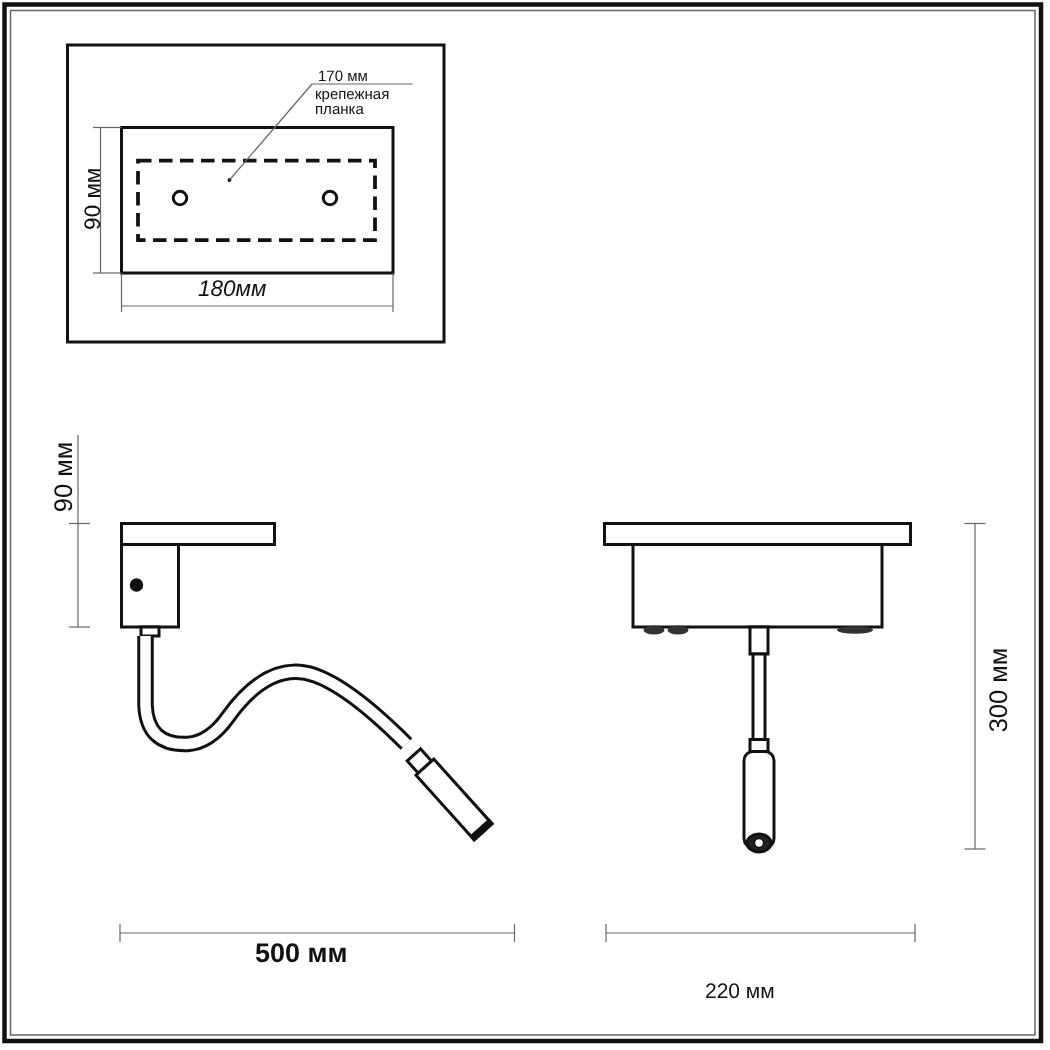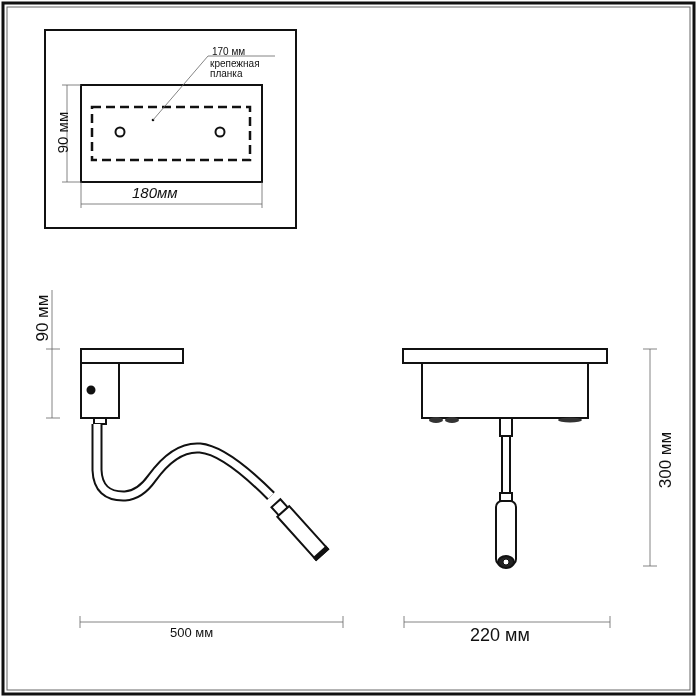--- a/index.html
+++ b/index.html
@@ -89,17 +89,17 @@
 
 <div class="lbl" style="left:212px;top:46px;font-size:10px;text-align:right;">170 мм</div>
 <div class="lbl" style="left:210px;top:59px;font-size:10px;line-height:10px;text-align:left;">
   <div>крепежная</div>
   <div>планка</div>
 </div>
 <div class="lbl" style="left:132px;top:184px;font-size:15px;font-style:italic;">180мм</div>
 <div class="lbl rot" style="left:32px;top:124px;font-size:15px;width:60px;text-align:center;">90 мм</div>
 
 <div class="lbl rot" style="left:8px;top:308px;font-size:17px;width:70px;text-align:center;">90 мм</div>
-<div class="lbl" style="left:170px;top:625px;font-size:13px;">500 мм</div>
+<div class="lbl" style="left:170px;top:625px;font-size:18px;font-weight:bold;">500 мм</div>
 
 <div class="lbl rot" style="left:626px;top:450px;font-size:17px;width:80px;text-align:center;">300 мм</div>
-<div class="lbl" style="left:470px;top:625px;font-size:18px;">220 мм</div>
+<div class="lbl" style="left:470px;top:652px;font-size:14px;">220 мм</div>
 </div>
 
 </body></html>

